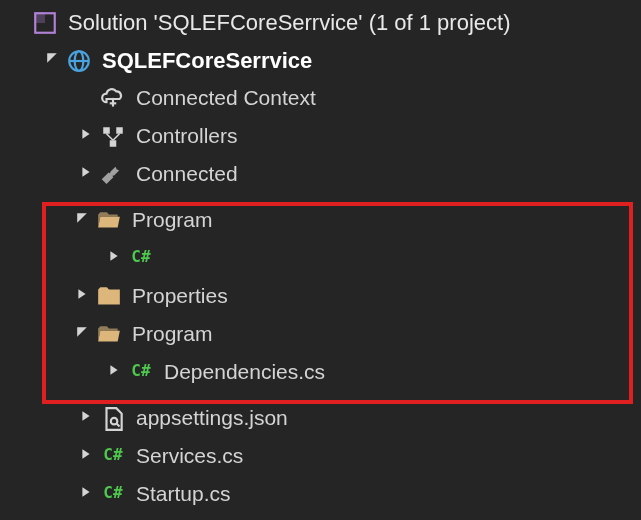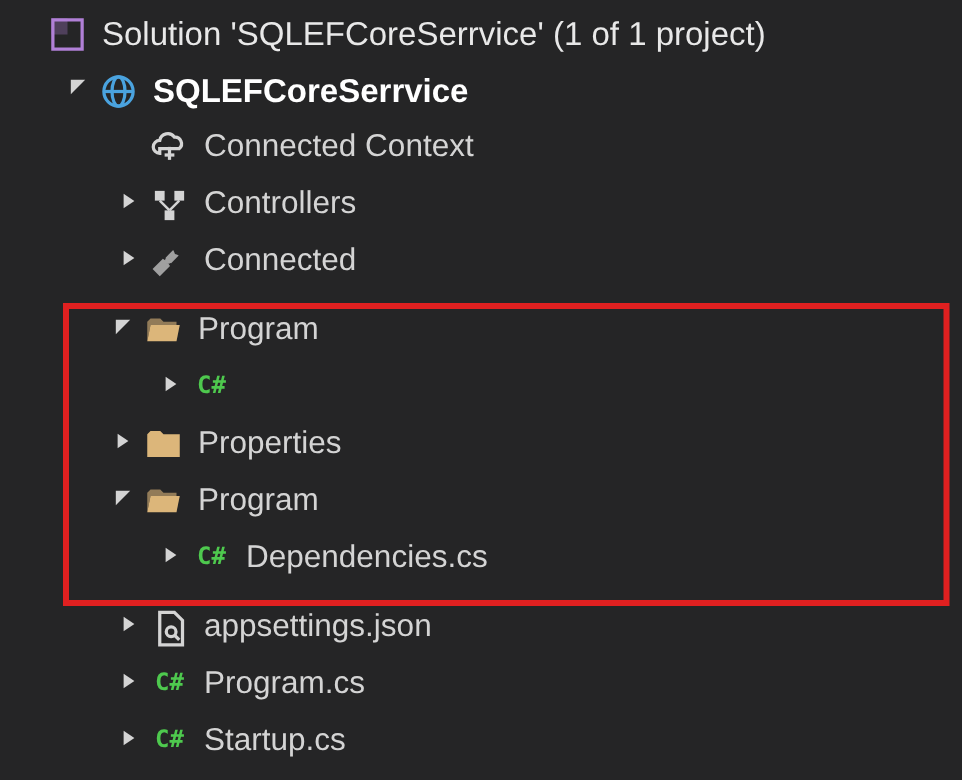--- a/index.html
+++ b/index.html
@@ -263,21 +263,21 @@
   </div>
 
   <div class="row">
     <span class="indent i2"></span>
     <span class="expander">
       <svg viewBox="0 0 10 10">
           <path d="M2 1 L8 5 L2 9 Z" fill="#d4d4d4"></path>
         </svg>
     </span>
     <span class="csharp-badge">C#</span>
-    <span class="label">Program.cs</span>
+    <span class="label">Services.cs</span>
   </div>
 
   <div class="row">
     <span class="indent i2"></span>
     <span class="expander">
       <svg viewBox="0 0 10 10">
           <path d="M2 1 L8 5 L2 9 Z" fill="#d4d4d4"></path>
         </svg>
     </span>
     <span class="csharp-badge">C#</span>

